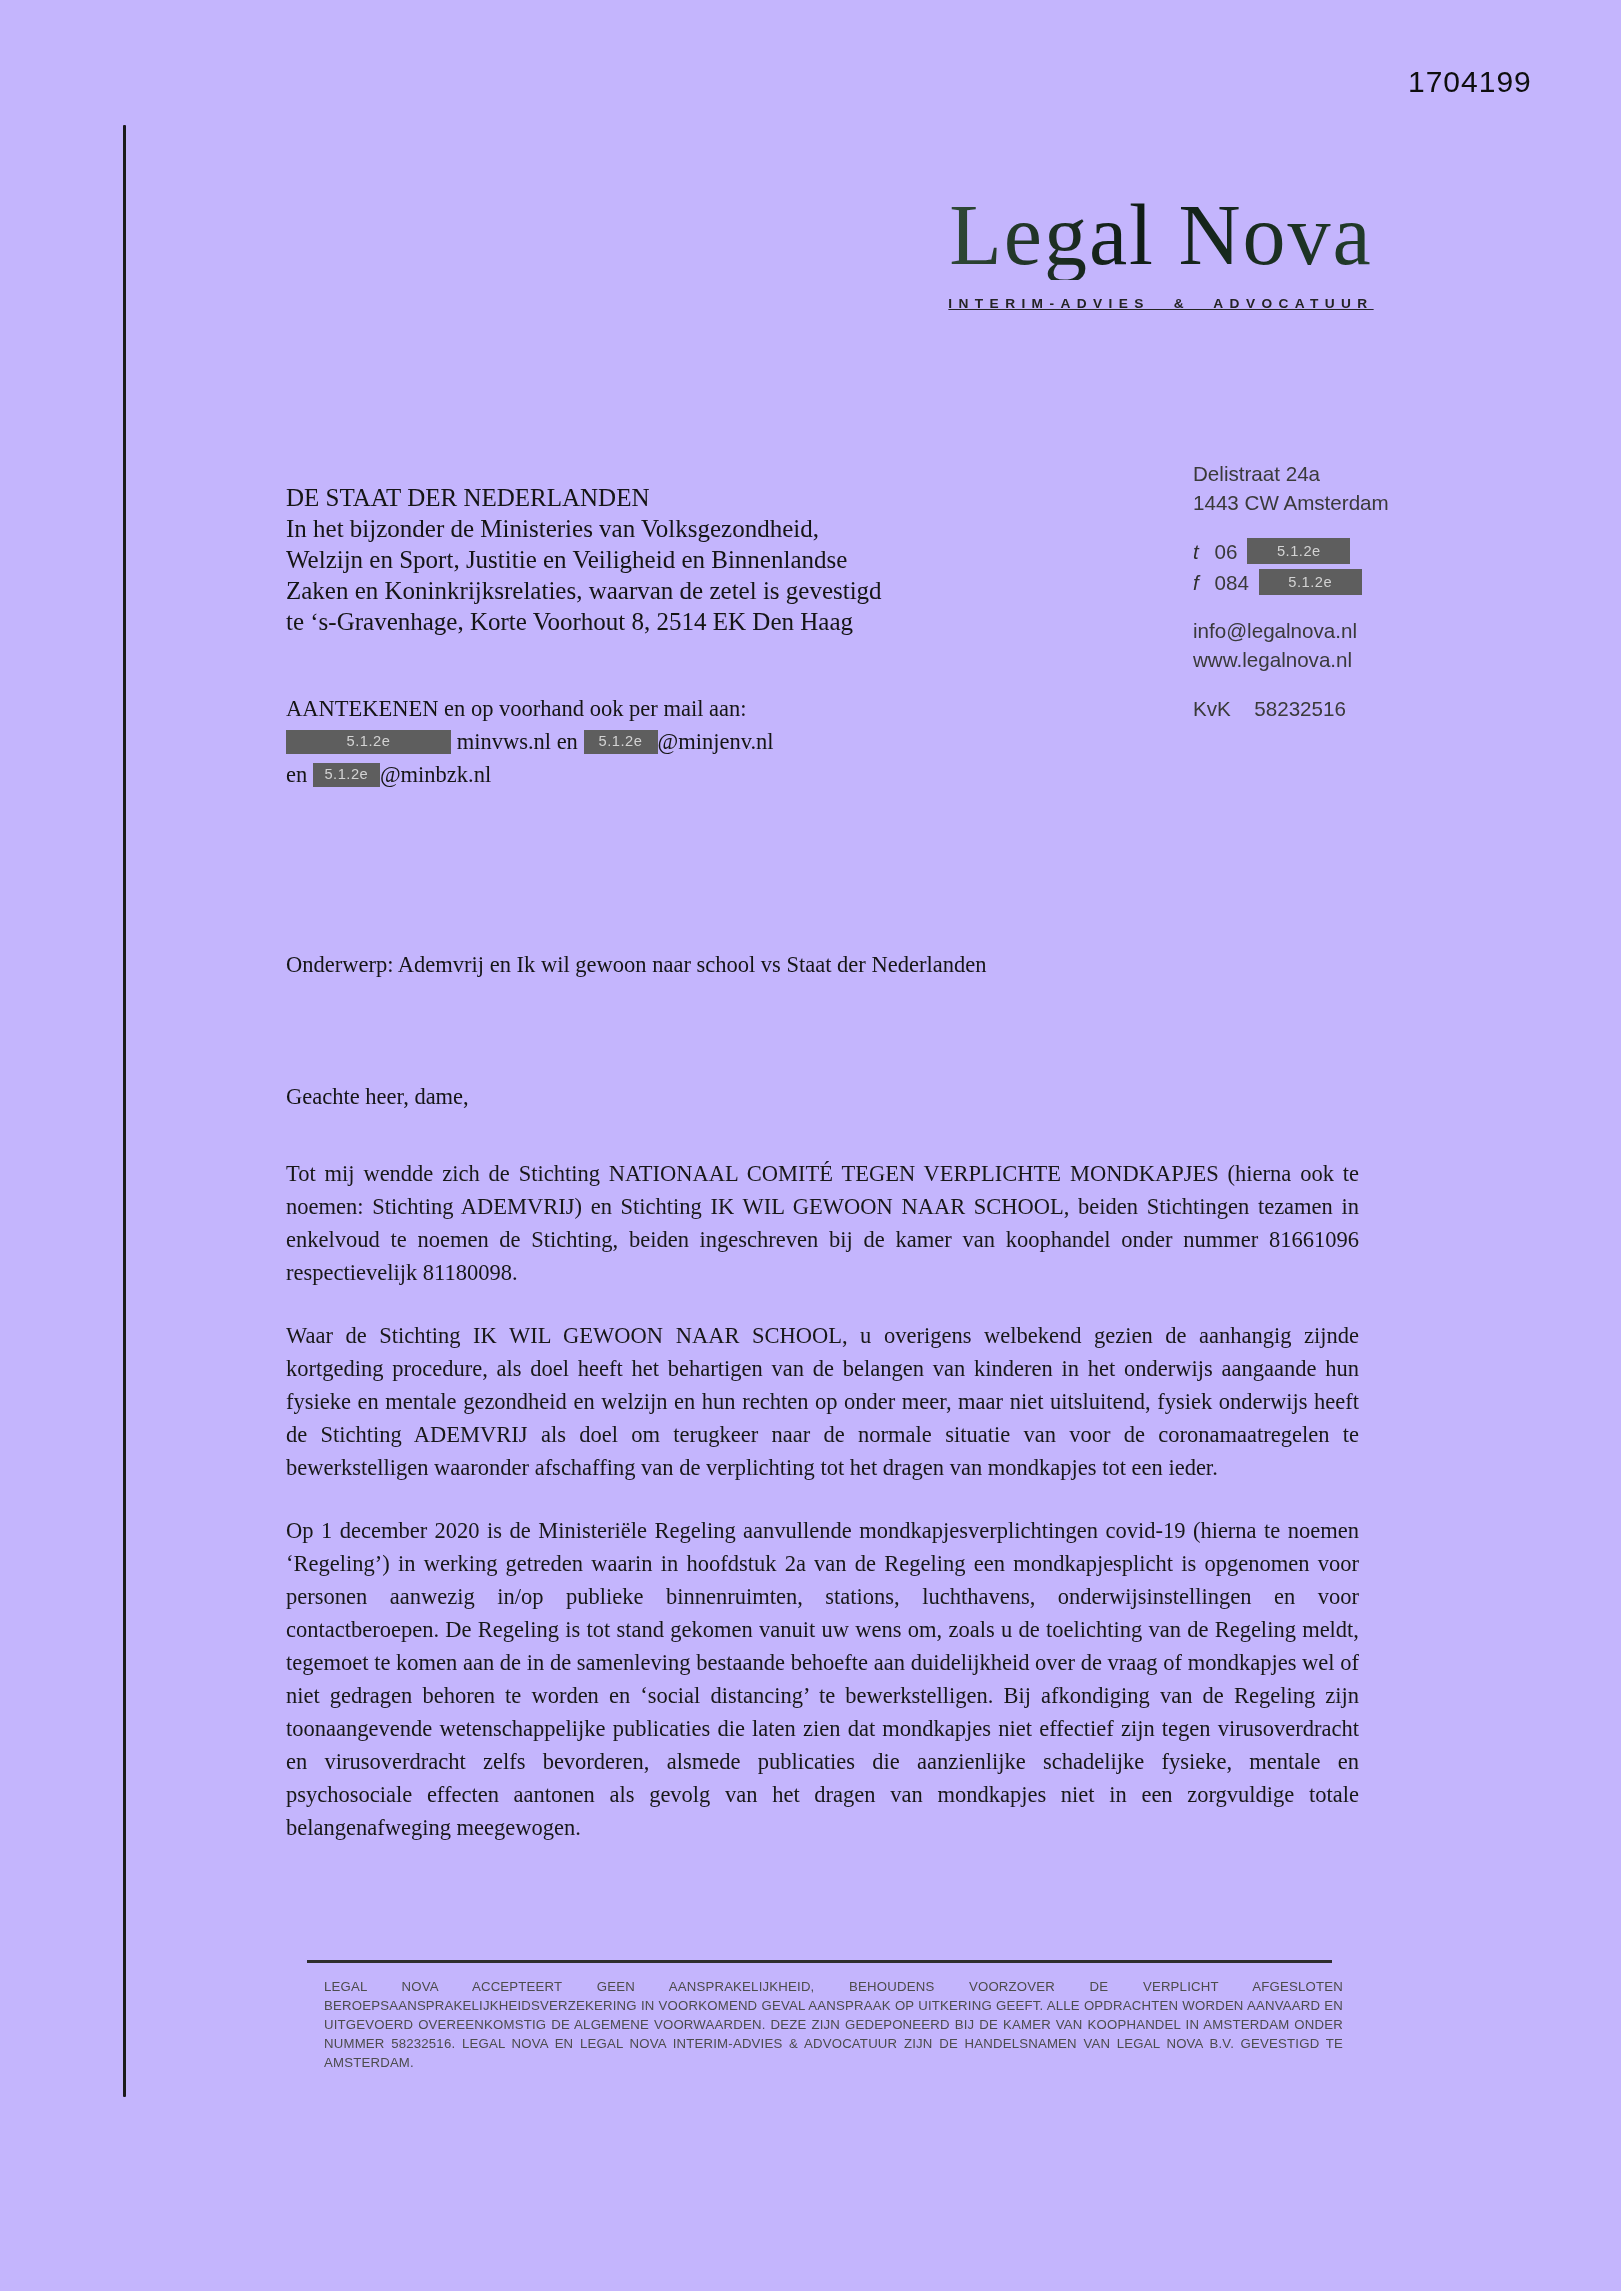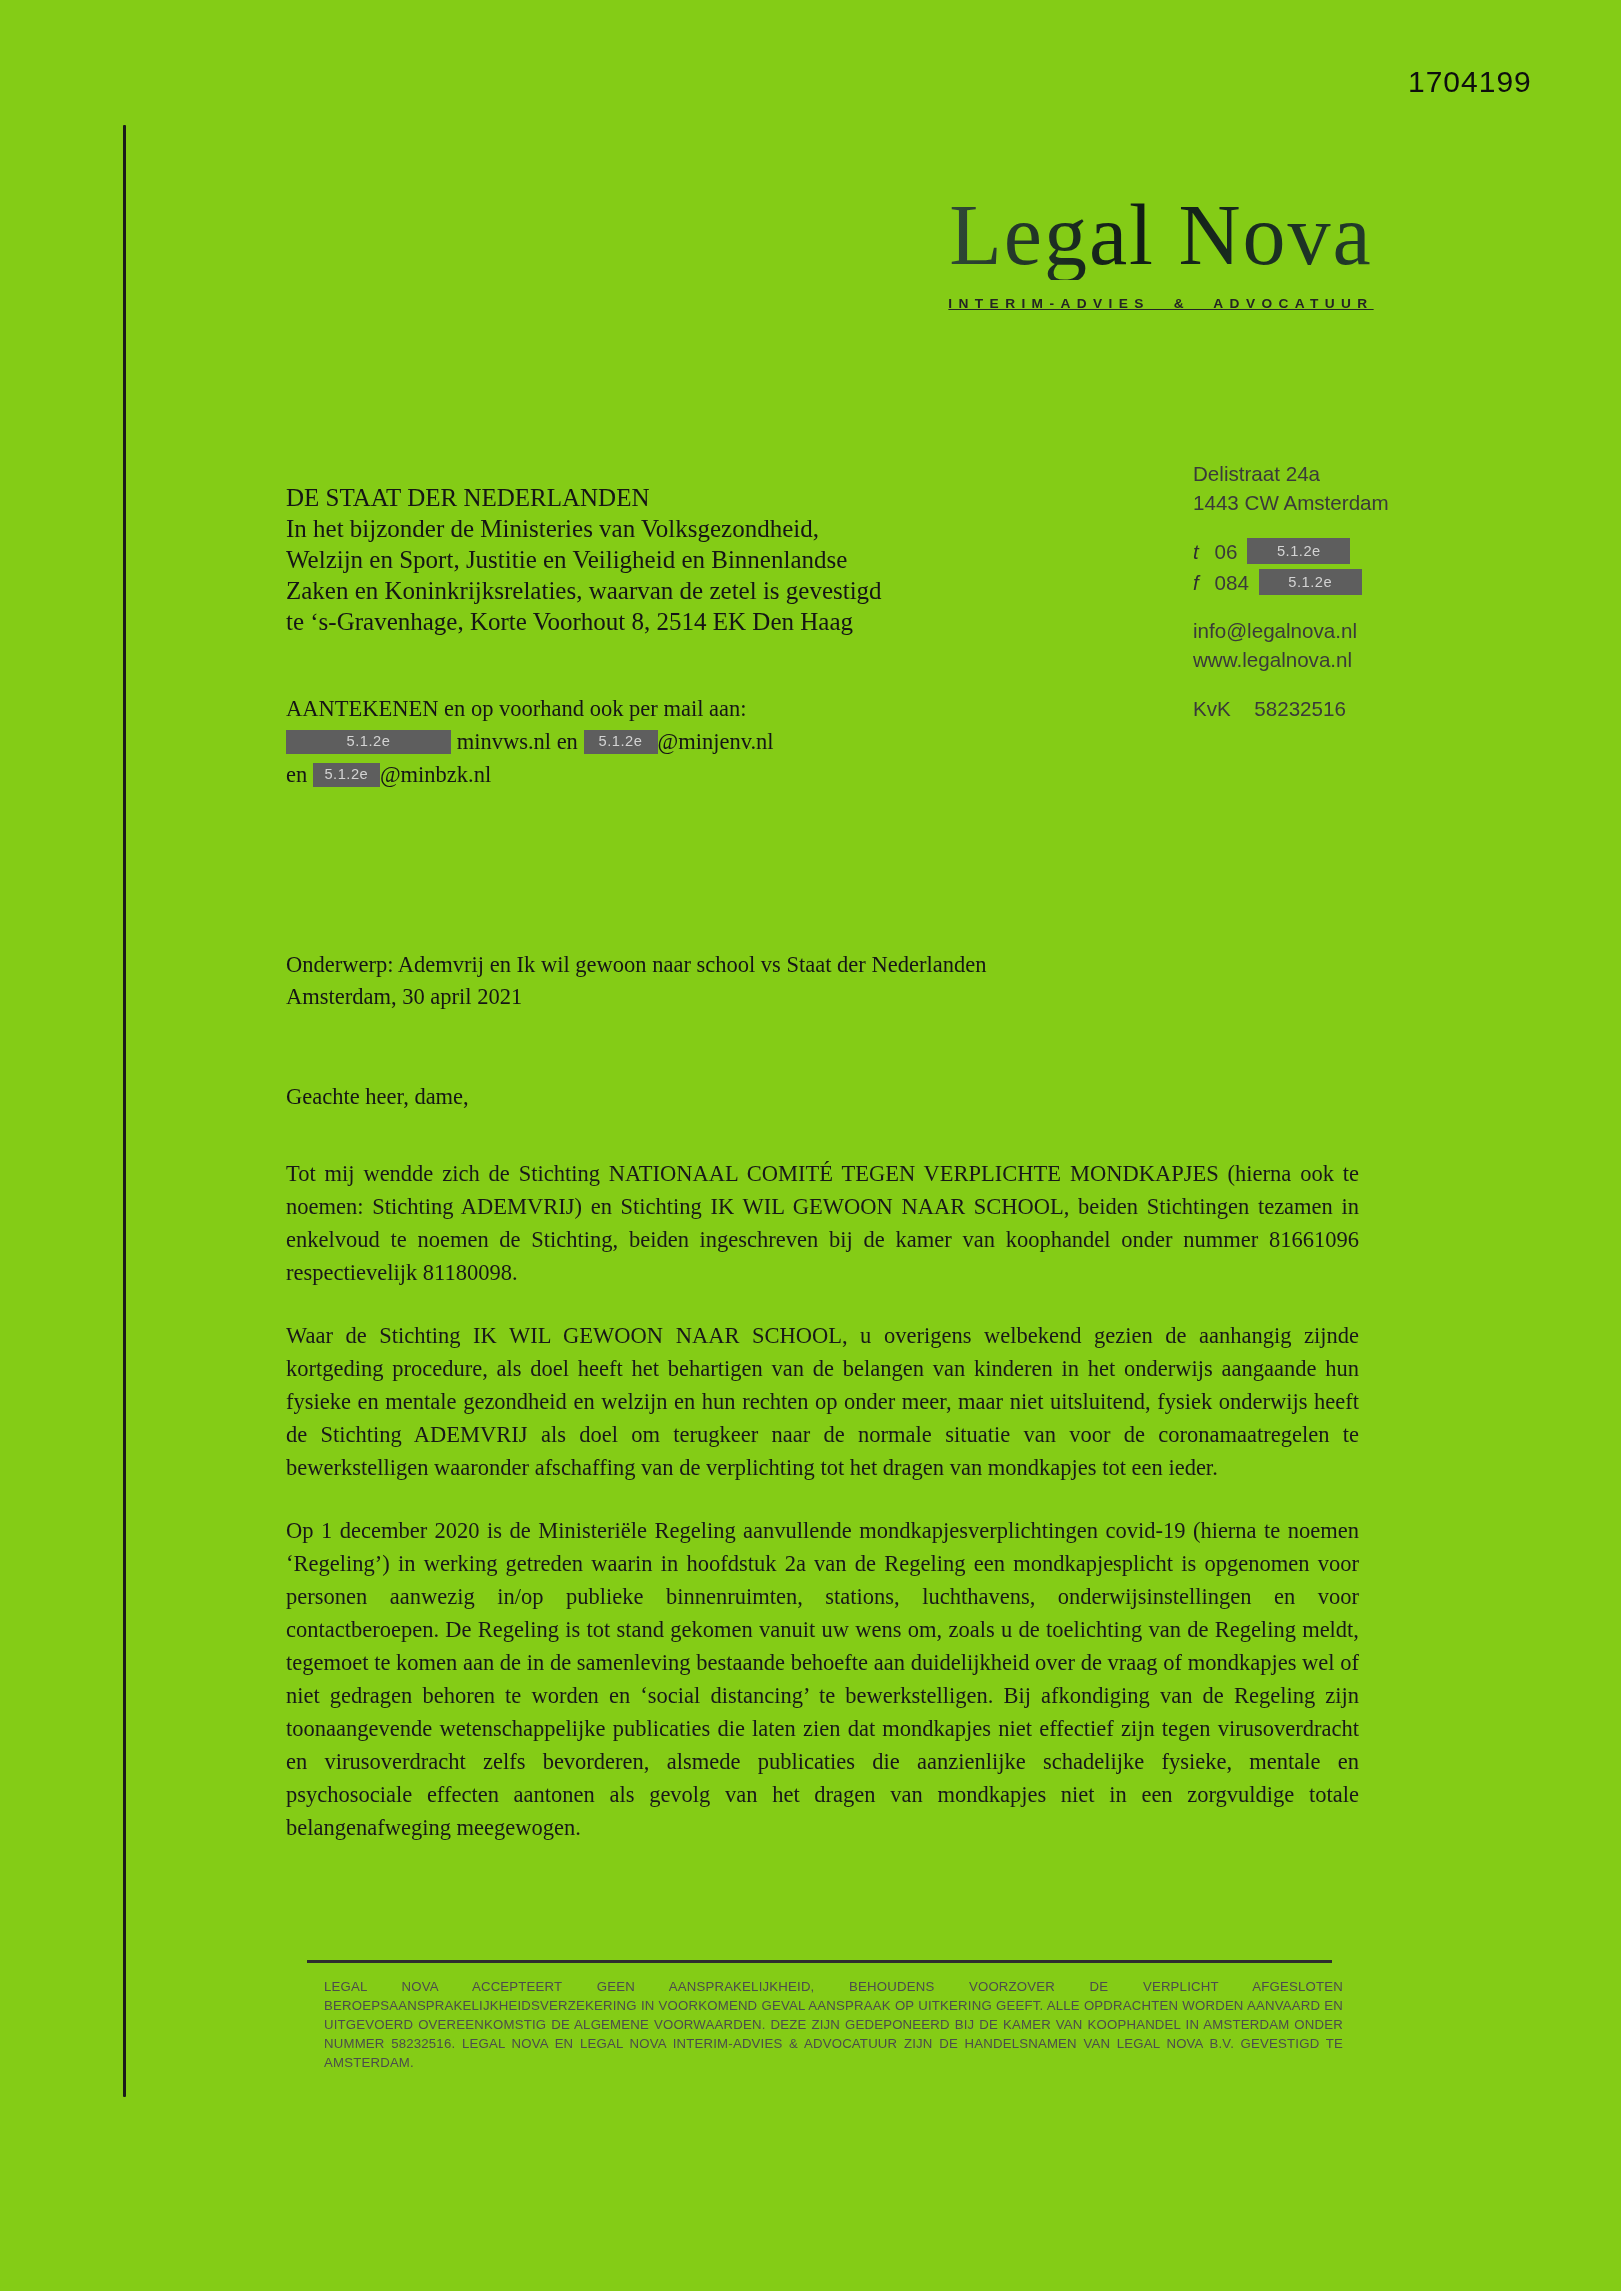--- a/index.html
+++ b/index.html
@@ -1,21 +1,21 @@
 <!DOCTYPE html>
 <html><head>
 <meta charset="utf-8">
 <style>
   * { margin:0; padding:0; box-sizing:border-box; }
   html,body { background:#ffffff; }
   body {
     width:1621px; height:2292px; position:relative; overflow:hidden;
     font-family:"Liberation Serif", serif; color:#1d1d1d;
   }
-  .page { position:absolute; inset:0; background:#84cc16; }
+  .page { position:absolute; inset:0; background:#c4b5fd; }
 
   .scan-edge { position:absolute; left:123px; top:125px; width:2.9px; height:1972px; background:#1b1b1b; border-radius:1px; }
 
   .doc-number {
     position:absolute; left:1408px; top:65px;
     font-family:"Liberation Sans", sans-serif; font-size:30px; color:#0e0e0e; letter-spacing:1px;
   }
 
   .logo { position:absolute; left:910px; top:174px; width:502px; text-align:center;margin-top:16px; }
   .logo-name {
@@ -136,21 +136,20 @@
       <span class="redaction red-inline w2">5.1.2e</span><span>@minjenv.nl</span>
     </div>
     <div>
       <span>en</span>
       <span class="redaction red-inline w3">5.1.2e</span><span>@minbzk.nl</span>
     </div>
   </div>
 
   <div class="subject">
     <div>Onderwerp: Ademvrij en Ik wil gewoon naar school vs Staat der Nederlanden</div>
-    <div>Amsterdam, 30 april 2021</div>
   </div>
 
   <div class="salutation">Geachte heer, dame,</div>
 
   <div class="body-text">
     <p>Tot mij wendde zich de Stichting NATIONAAL COMITÉ TEGEN VERPLICHTE MONDKAPJES (hierna ook te noemen: Stichting ADEMVRIJ) en Stichting IK WIL GEWOON NAAR SCHOOL, beiden Stichtingen tezamen in enkelvoud te noemen de Stichting, beiden ingeschreven bij de kamer van koophandel onder nummer 81661096 respectievelijk 81180098.</p>
     <p>Waar de Stichting IK WIL GEWOON NAAR SCHOOL, u overigens welbekend gezien de aanhangig zijnde kortgeding procedure, als doel heeft het behartigen van de belangen van kinderen in het onderwijs aangaande hun fysieke en mentale gezondheid en welzijn en hun rechten op onder meer, maar niet uitsluitend, fysiek onderwijs heeft de Stichting ADEMVRIJ als doel om terugkeer naar de normale situatie van voor de coronamaatregelen te bewerkstelligen waaronder afschaffing van de verplichting tot het dragen van mondkapjes tot een ieder.</p>
     <p>Op 1 december 2020 is de Ministeriële Regeling aanvullende mondkapjesverplichtingen covid-19 (hierna te noemen ‘Regeling’) in werking getreden waarin in hoofdstuk 2a van de Regeling een mondkapjesplicht is opgenomen voor personen aanwezig in/op publieke binnenruimten, stations, luchthavens, onderwijsinstellingen en voor contactberoepen. De Regeling is tot stand gekomen vanuit uw wens om, zoals u de toelichting van de Regeling meldt, tegemoet te komen aan de in de samenleving bestaande behoefte aan duidelijkheid over de vraag of mondkapjes wel of niet gedragen behoren te worden en ‘social distancing’ te bewerkstelligen. Bij afkondiging van de Regeling zijn toonaangevende wetenschappelijke publicaties die laten zien dat mondkapjes niet effectief zijn tegen virusoverdracht en virusoverdracht zelfs bevorderen, alsmede publicaties die aanzienlijke schadelijke fysieke, mentale en psychosociale effecten aantonen als gevolg van het dragen van mondkapjes niet in een zorgvuldige totale belangenafweging meegewogen.</p>
   </div>
 

